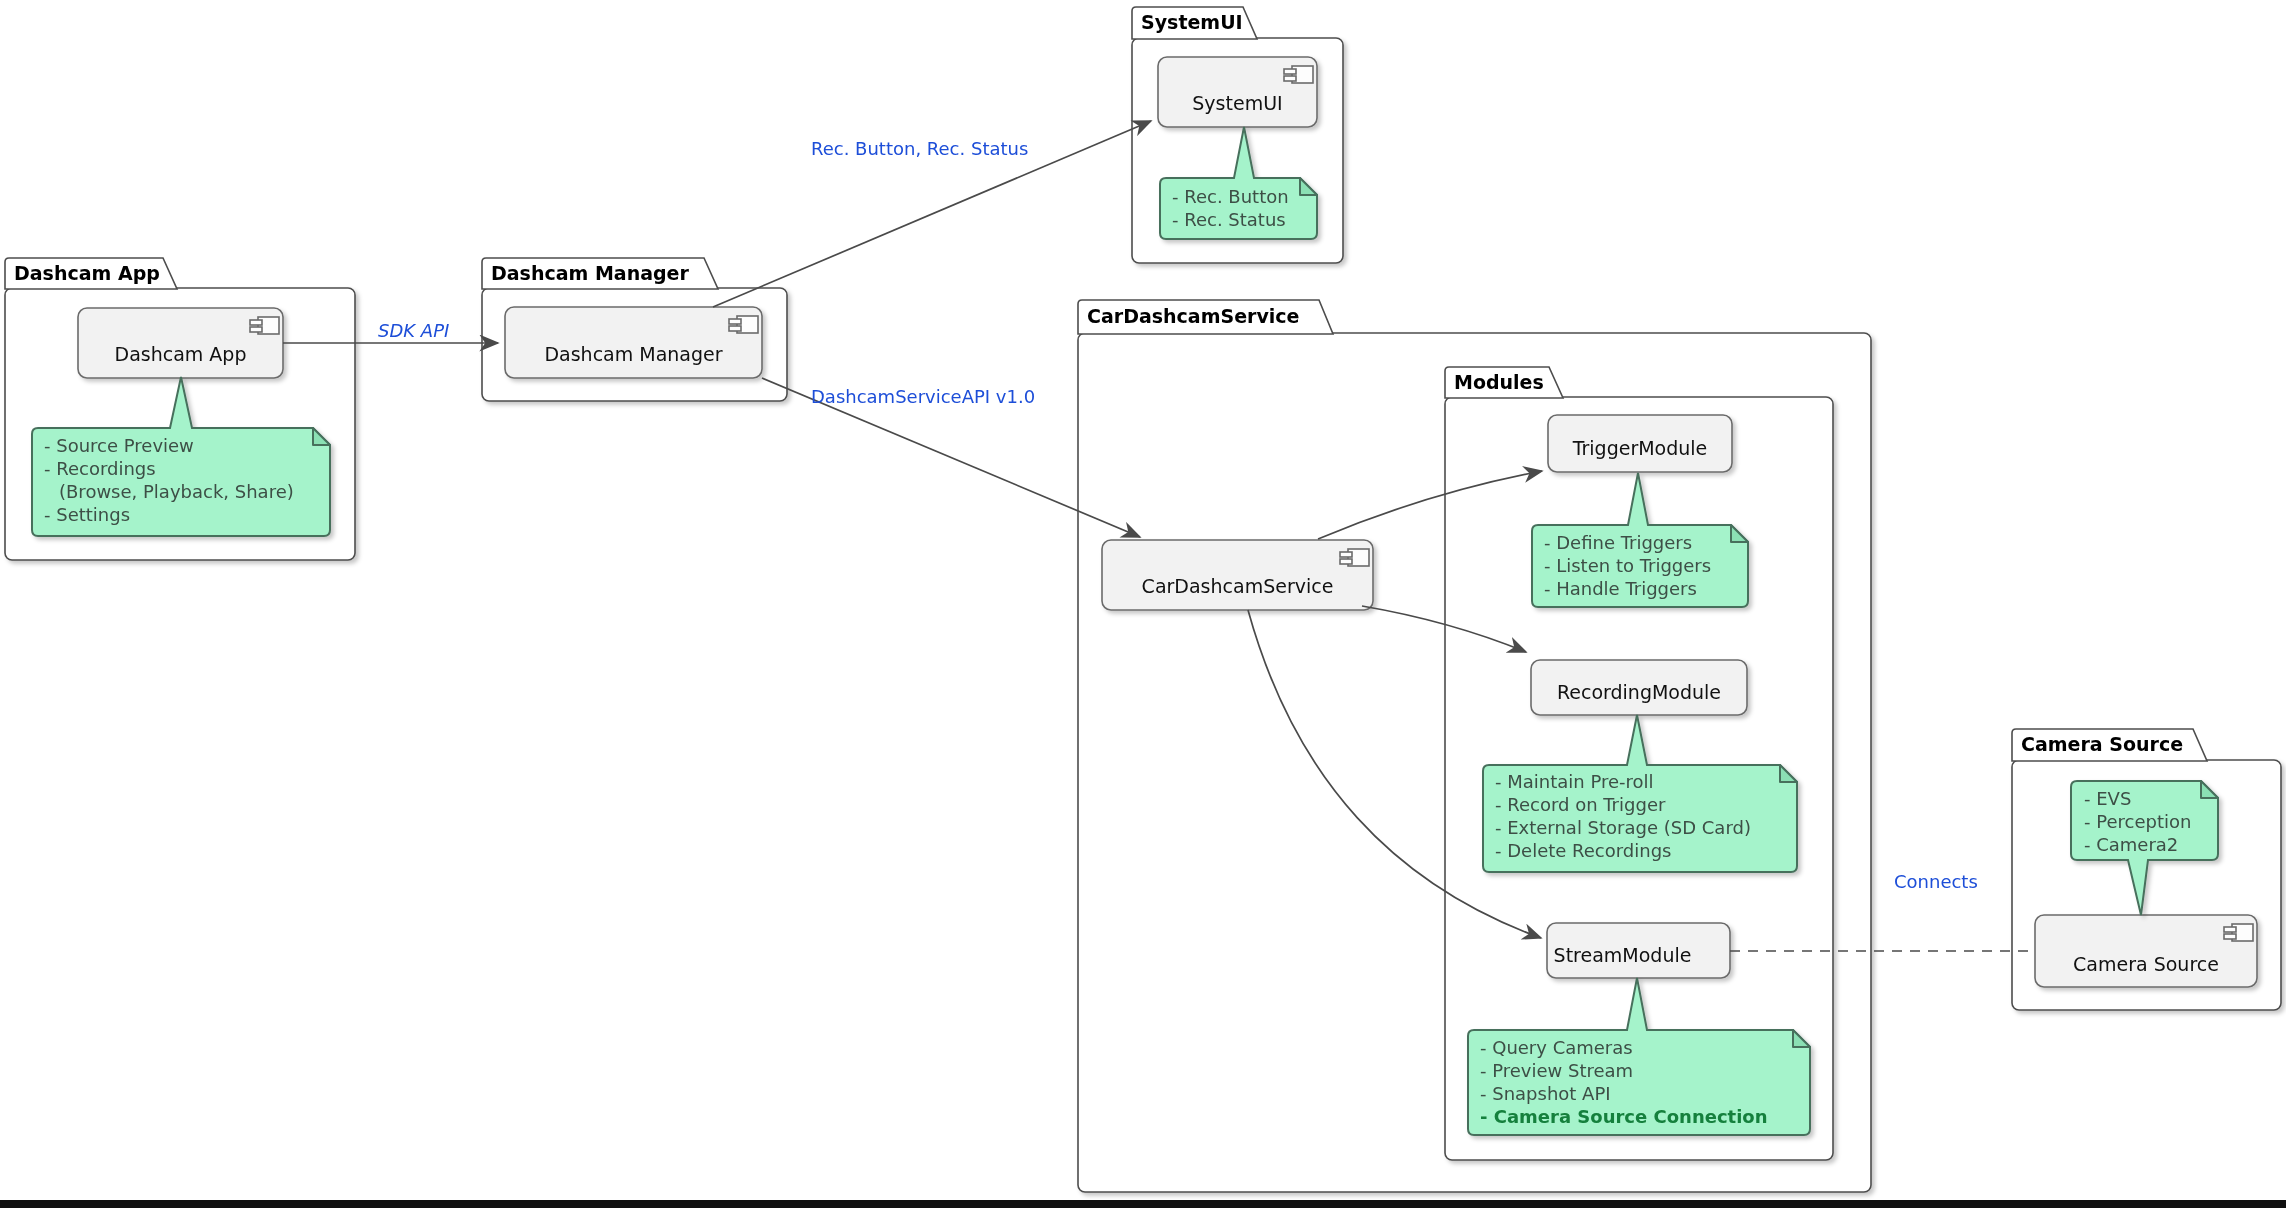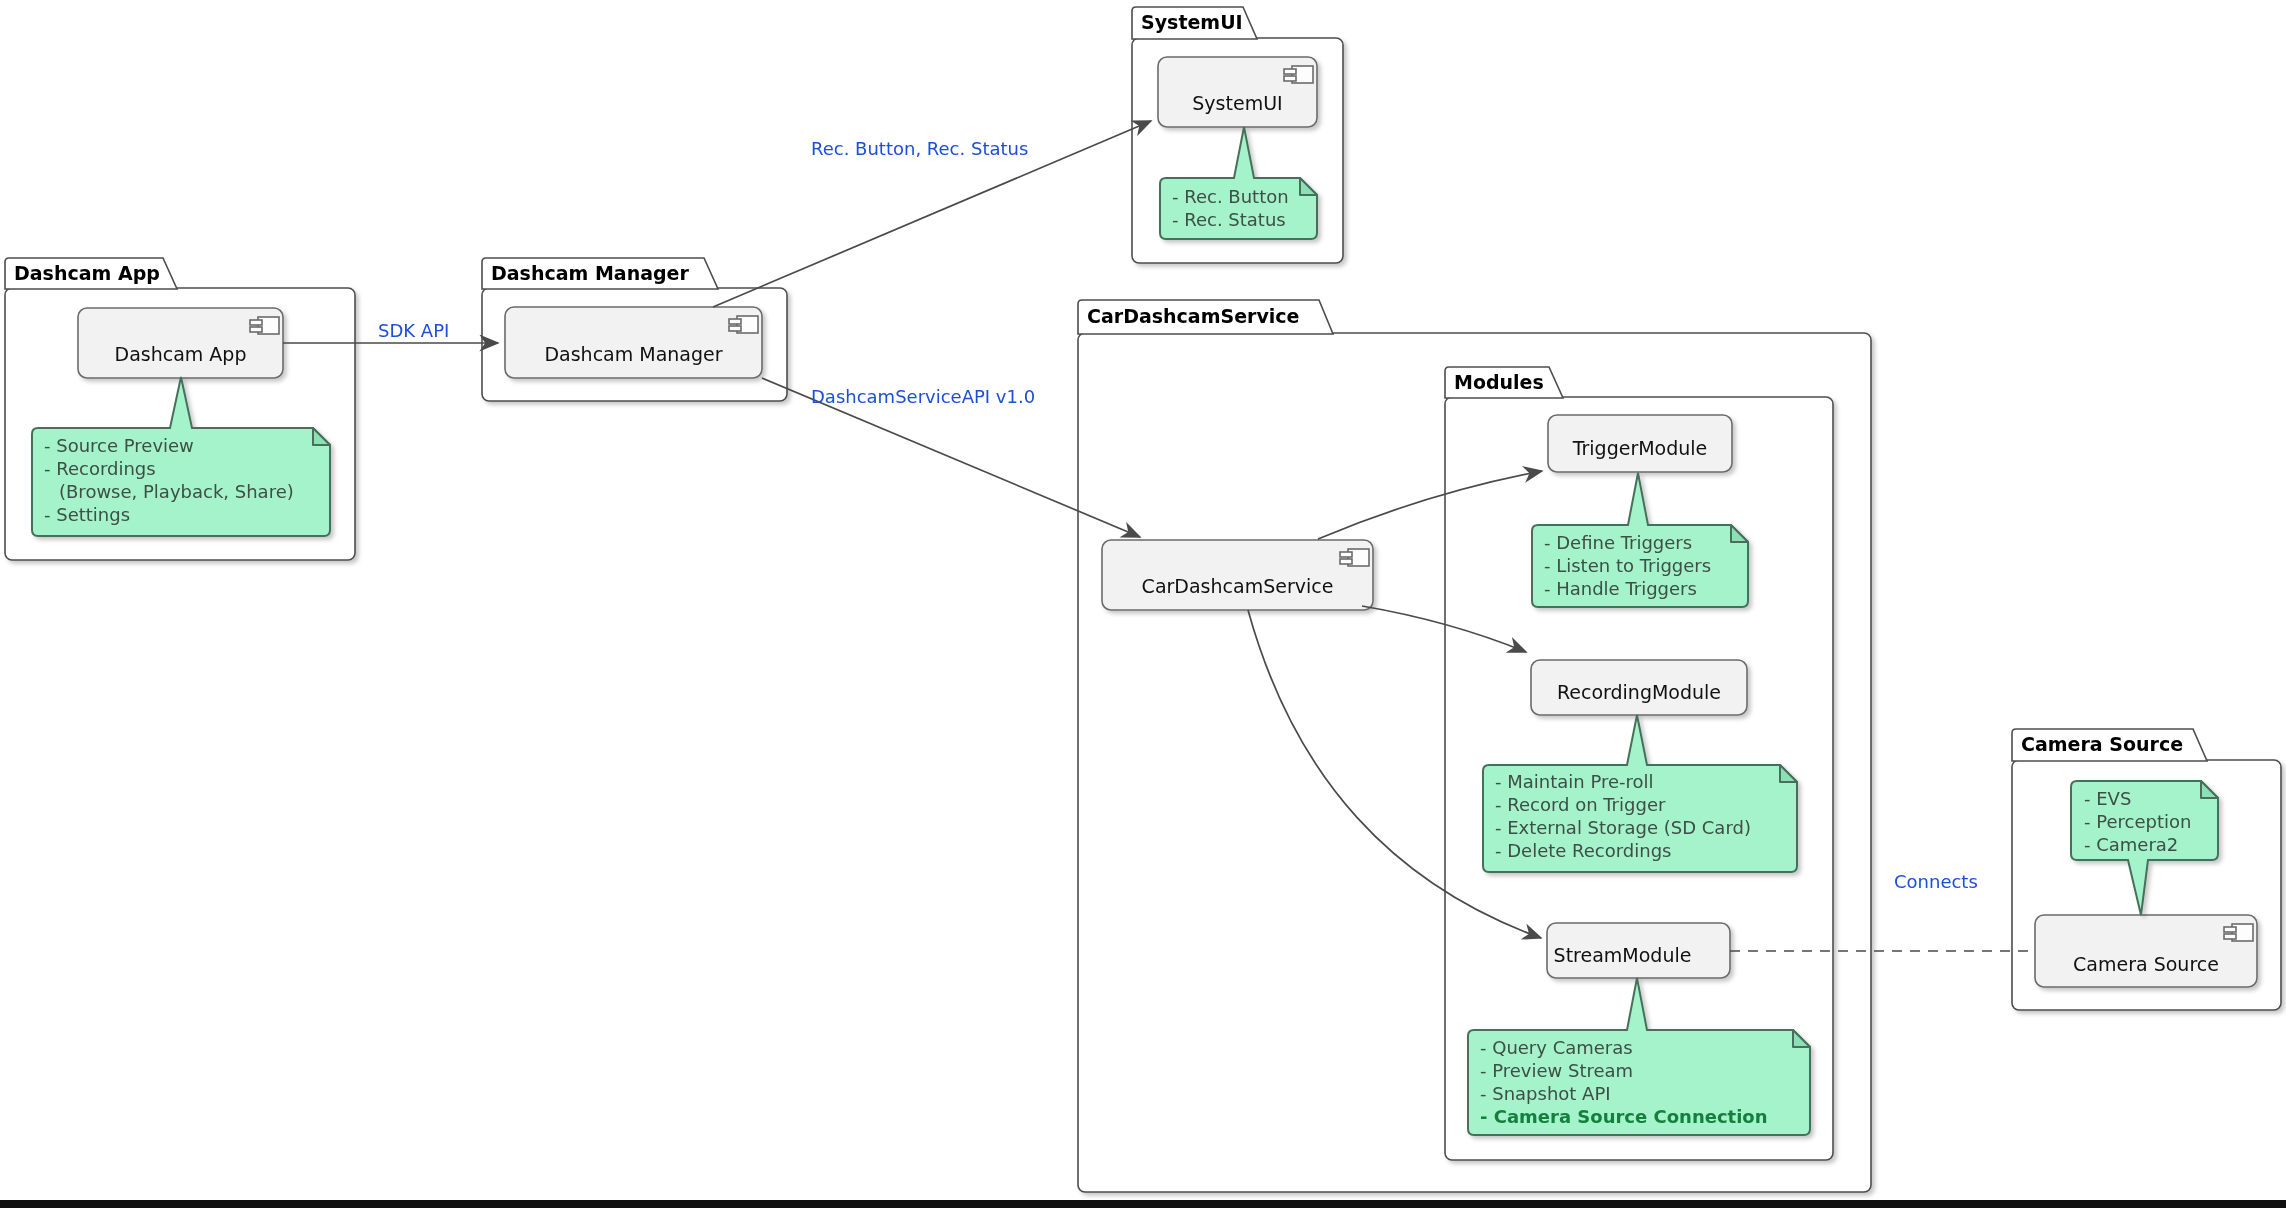--- a/index.html
+++ b/index.html
@@ -184,19 +184,19 @@
     <div class="note-line">- Preview Stream</div>
     <div class="note-line">- Snapshot API</div>
     <div class="note-line bold">- Camera Source Connection</div>
   </div>
   <div class="txt" style="left:2084px;top:787px;">
     <div class="note-line">- EVS</div>
     <div class="note-line">- Perception</div>
     <div class="note-line">- Camera2</div>
   </div>
 
-  <div class="txt edge-label" style="left:378px;top:320px;">SDK API</div>
+  <div class="txt edge-label" style="left:378px;top:320px;font-style:italic;">SDK API</div>
   <div class="txt edge-label" style="left:811px;top:138px;">Rec. Button, Rec. Status</div>
   <div class="txt edge-label" style="left:811px;top:386px;">DashcamServiceAPI v1.0</div>
   <div class="txt edge-label" style="left:1894px;top:871px;">Connects</div>
 
   <div id="bottom-bar"></div>
 </div>
 
 </body></html>

